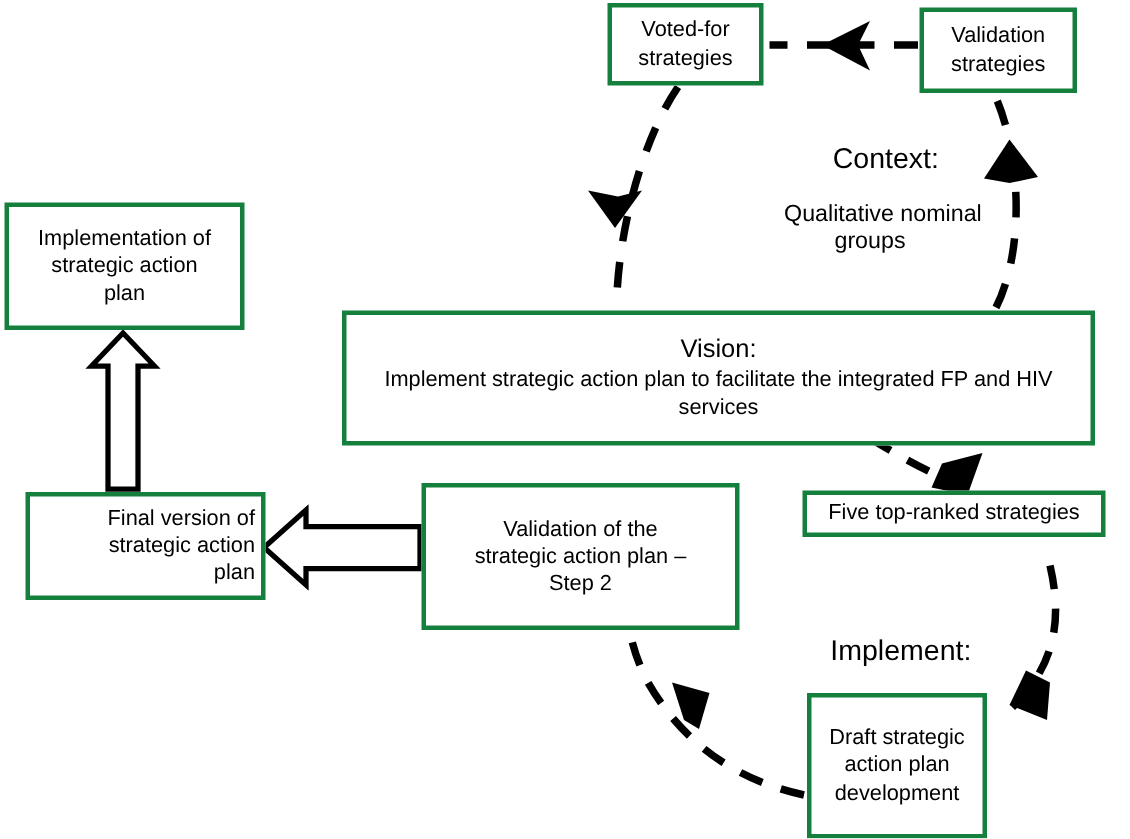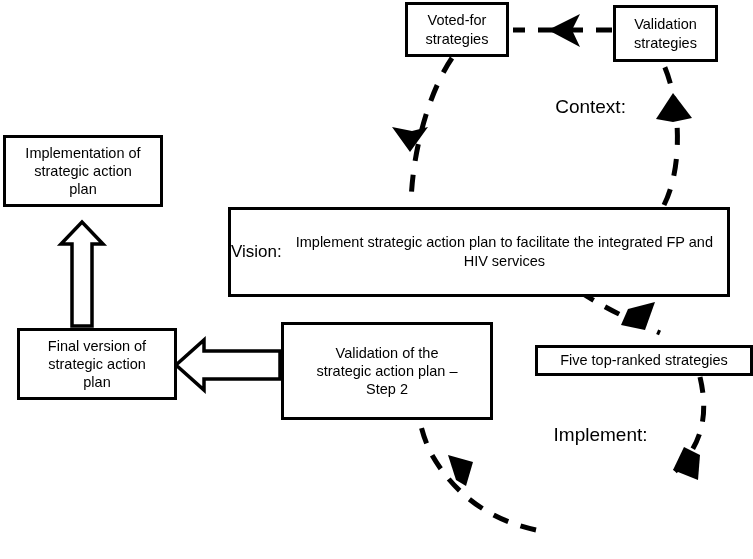--- a/index.html
+++ b/index.html
@@ -18,21 +18,21 @@
   #svg-layer {
     position: absolute;
     left: 0;
     top: 0;
     width: 753px;
     height: 559px;
   }
   .node-box {
     position: absolute;
     box-sizing: border-box;
-    border: 3px solid #000000;
+    border: 3px solid #15803d;
     background: #ffffff;
     display: flex;
     align-items: center;
     justify-content: center;
     text-align: center;
     color: #000000;
     z-index: 5;
   }
   .node-box .node-text {
     display: block;
@@ -43,21 +43,21 @@
   }
   .phase-label {
     position: absolute;
     color: #000000;
     text-align: center;
     z-index: 6;
     white-space: pre;
     line-height: 1.2;
   }
   .vision-box {
-    flex-direction: row;
+    flex-direction: column;
     justify-content: center;
   }
   .vision-title {
     font-size: 17px;
     line-height: 1.3;
   }
   .vision-body {
     font-size: 14.5px;
     line-height: 1.3;
     padding: 0 10px;
@@ -119,45 +119,54 @@
   <div class="node-box" style="left:613px; top:5px; width:105px; height:57px; font-size:14.5px;">
     <span class="node-text" style="white-space:pre-line;">Validation
 strategies</span>
   </div>
 
   <div class="node-box vision-box" style="left:228px; top:207px; width:502px; height:90px;">
     <span class="vision-title">Vision:</span>
     <span class="vision-body">Implement strategic action plan to facilitate the integrated FP and HIV services</span>
   </div>
 
-  <div class="node-box" style="left:3px; top:135px; width:160px; height:72px; font-size:14.5px;">
+  <div class="node-box" style="left:3px; top:135px; width:160px; height:85px; font-size:14.5px;">
     <span class="node-text" style="white-space:pre-line;">Implementation of
 strategic action
 plan</span>
   </div>
 
-  <div class="node-box" style="left:17px; top:328px; width:160px; height:72px; font-size:14.5px;">
+  <div class="node-box" style="left:17px; top:328px; width:160px; height:72px; font-size:14.5px;text-align:right;">
     <span class="node-text" style="white-space:pre-line;">Final version of
 strategic action
 plan</span>
   </div>
 
   <div class="node-box" style="left:281px; top:322px; width:212px; height:98px; font-size:14.5px;">
     <span class="node-text" style="white-space:pre-line;">Validation of the
 strategic action plan –
 Step 2</span>
   </div>
 
-  <div class="node-box" style="left:535px; top:345px; width:218px; height:31px; font-size:14.5px;">
+  <div class="node-box" style="left:535px; top:327px; width:202px; height:31px; font-size:14.5px;">
     <span class="node-text">Five top-ranked strategies</span>
   </div>
 
+  <div class="node-box" style="left:538px; top:462px; width:120px; height:97px; font-size:14.5px;">
+    <span class="node-text" style="white-space:pre-line;">Draft strategic
+action plan
+development</span>
+  </div>
 
   <div class="phase-label" style="left:490px; top:73px; width:180px; font-size:19px;text-align:center;">
     <span>Context:</span>
   </div>
 
+  <div class="phase-label" style="left:460px; top:115px; width:240px; font-size:15.5px;">
+    <span style="white-space:pre-line;">Qualitative nominal
+groups</span>
+  </div>
 
   <div class="phase-label" style="left:510px; top:401px; width:160px; font-size:19px;">
     <span>Implement:</span>
   </div>
 
 </div>
 
 </body></html>

